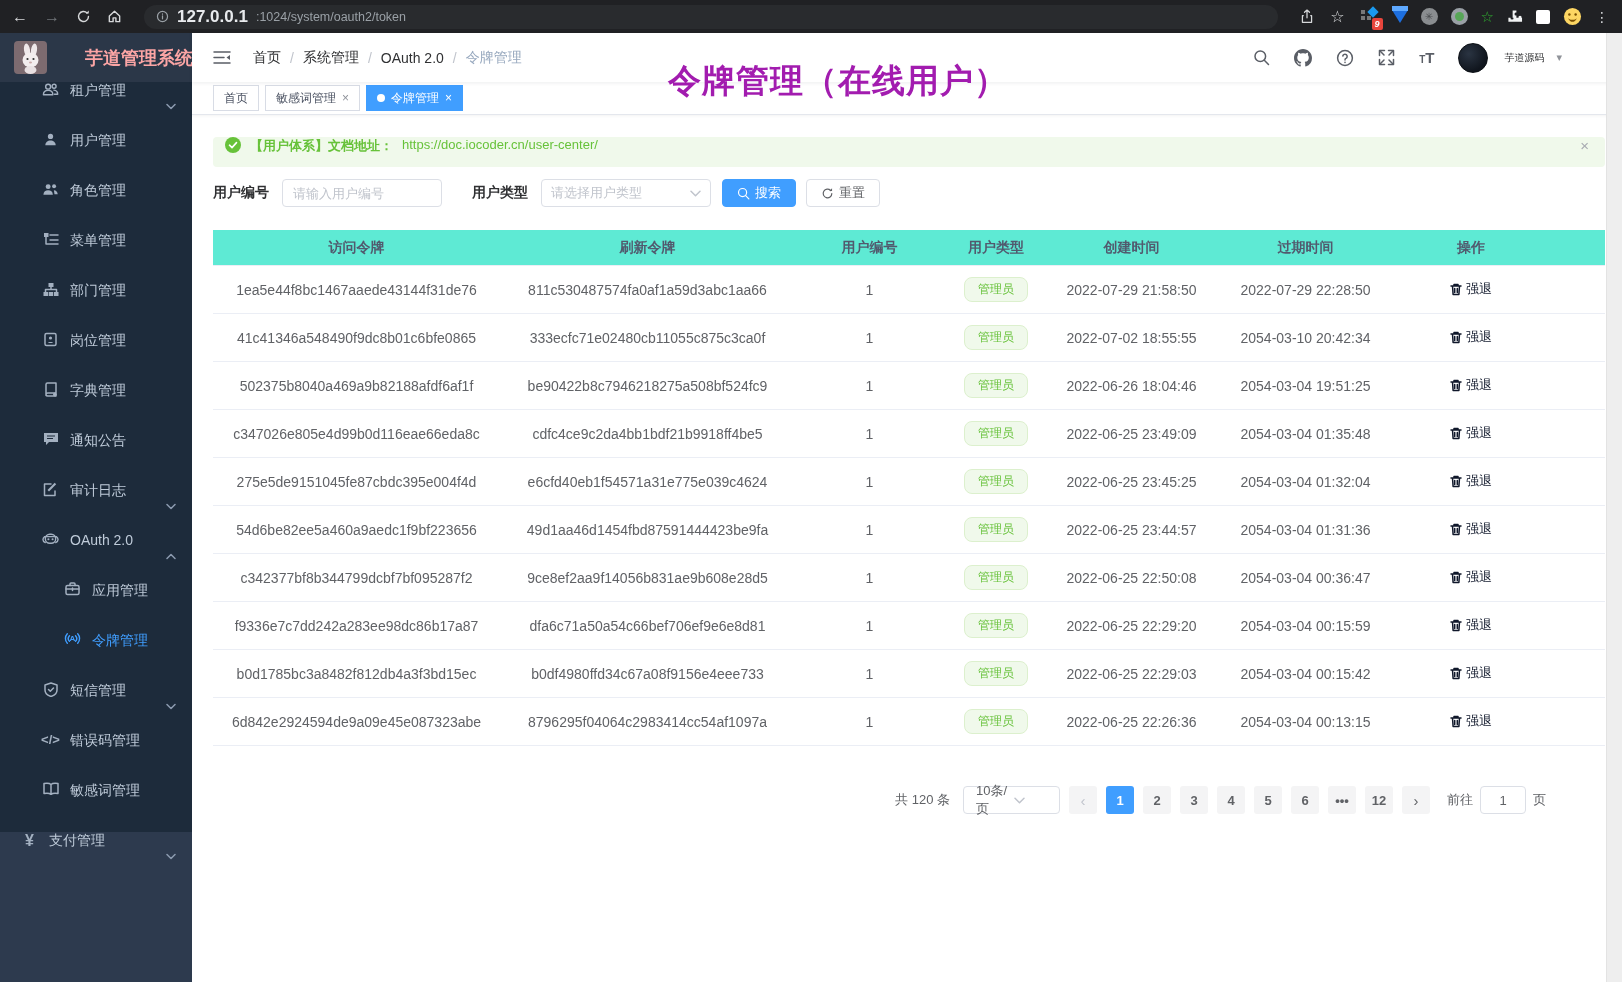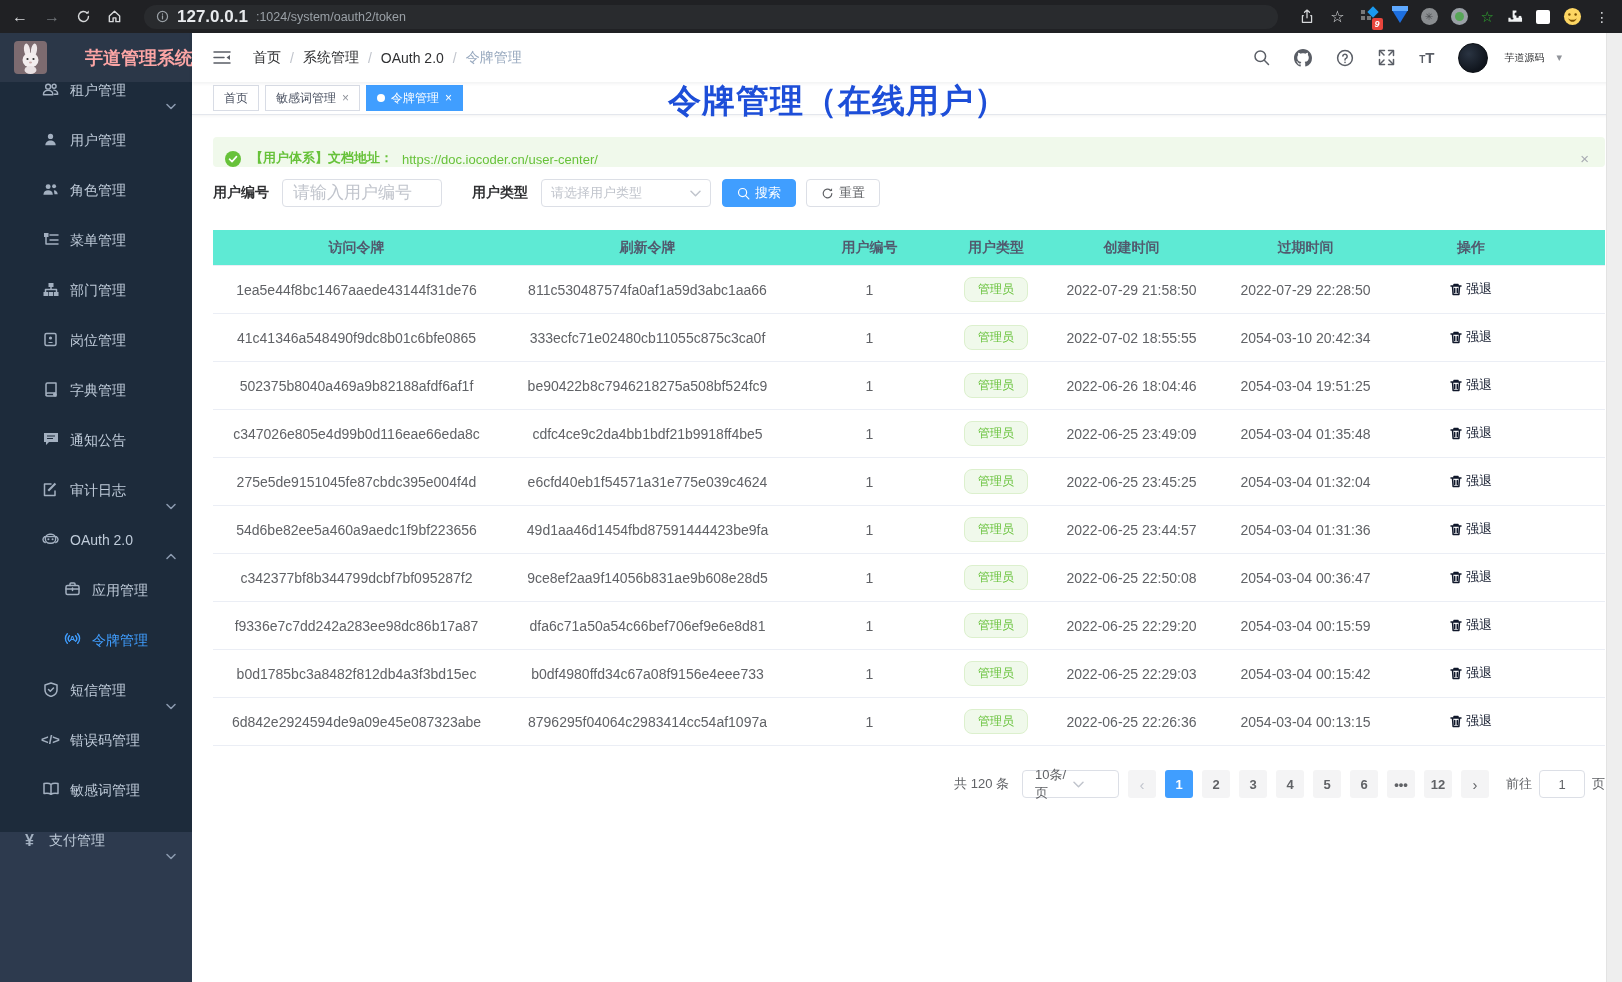--- a/index.html
+++ b/index.html
@@ -64,57 +64,57 @@
   .user-name { font-size:10px; color:#303133; margin-left:8px; white-space:nowrap; }
   .user-caret { color:#909399; font-size:11px; margin-left:4px; }
 
   .tabsbar { height:33px; border-bottom:1px solid #e4e7ed; box-shadow:0 1px 3px rgba(0,0,0,.05); display:flex; align-items:center; gap:6px; padding:0 0 0 21px; background:#fff; position:relative; z-index:1; }
   .tab { height:26px; border:1px solid #d8dce5; background:#fff; color:#495060; font-size:12px; display:flex; align-items:center; gap:6px; padding:0 10px; cursor:pointer; white-space:nowrap; }
   .tab .tab-close { font-size:12px; color:#8f939b; }
   .tab.active { background:#409eff; border-color:#409eff; color:#fff; }
   .tab.active .tab-close { color:#fff; }
   .tab-dot { width:8px; height:8px; border-radius:50%; background:#fff; }
 
-  .annotation { position:absolute; left:476px; top:46px; font-size:33px; font-weight:700; color:#1d4ed8; z-index:3; white-space:nowrap; letter-spacing:1px; }
+  .annotation { position:absolute; left:476px; top:26px; font-size:33px; font-weight:700; color:#a21caf; z-index:3; white-space:nowrap; letter-spacing:1px; }
 
   .gutter { position:absolute; right:0; top:0; bottom:0; width:16px; background:#eeeeee; border-left:1px solid #e3e3e3; z-index:4; }
 
   .content { padding:22px 0 0 21px; }
 
   
-  .alert { width:1392px; height:30px; background:#f0f9eb; border-radius:4px; display:flex; align-items:flex-end; padding:0 16px 0 12px; gap:9px; }
+  .alert { width:1392px; height:30px; background:#f0f9eb; border-radius:4px; display:flex; align-items:flex-start; padding:0 16px 0 12px; gap:9px; }
   .alert-check { flex:none; }
   .alert-text { color:#67c23a; font-size:13px; font-weight:700; }
   .alert-link { color:#67c23a; font-size:13px; text-decoration:none; font-weight:400; }
   .alert-close { margin-left:auto; color:#a8abb2; font-size:15px; cursor:pointer; }
 
   
   .filters { margin-top:12px; display:flex; align-items:center; }
   .f-label { font-size:14px; font-weight:700; color:#303133; margin-right:13px; }
-  .f-input { width:160px; height:28px; border:1px solid #dcdfe6; border-radius:4px; padding:0 10px; font-size:17px; color:#606266; font-family:inherit; }
+  .f-input { width:160px; height:28px; border:1px solid #dcdfe6; border-radius:4px; padding:0 10px; font-size:13px; color:#606266; font-family:inherit; }
   .f-input::placeholder { color:#c0c4cc; }
   .f-gap { width:30px; flex:none; }
   .f-select { width:170px; height:28px; border:1px solid #dcdfe6; border-radius:4px; display:flex; align-items:center; padding:0 9px; cursor:pointer; }
   .f-select .ph { color:#c0c4cc; font-size:13px; flex:1; }
   .f-select .sel-chev { color:#c0c4cc; }
   .btn { height:28px; border-radius:4px; font-size:13px; display:inline-flex; align-items:center; gap:5px; padding:0 14px; cursor:pointer; border:1px solid #dcdfe6; background:#fff; color:#606266; font-family:inherit; }
   .btn-primary { background:#409eff; border-color:#409eff; color:#fff; }
   .btn-search { margin-left:11px; }
   .btn-reset { margin-left:10px; }
 
   
   .table { width:1392px; margin-top:23px; font-size:14px; color:#606266; }
   .trow { display:grid; grid-template-columns:287px 295px 149px 104px 167px 181px 150px 1fr; align-items:center; height:48px; border-bottom:1px solid #ebeef5; }
   .trow > div { text-align:center; overflow:hidden; white-space:nowrap; }
   .thead { height:36px; background:#5eead4; border-bottom:1px solid #ebeef5; font-weight:700; color:#515a6e; }
   .badge { display:inline-block; background:#f0f9eb; border:1px solid #dcf0cd; color:#67c23a; font-size:12px; border-radius:8px; padding:4px 13px; line-height:1.2; }
   .kick { color:#0f172a; font-size:13px; display:inline-flex; align-items:center; gap:4px; cursor:pointer; }
 
   
-  .pager { width:1392px; margin-top:24px; display:flex; justify-content:flex-end; align-items:center; gap:9px; font-size:13px; color:#606266; }
+  .pager { width:1392px; margin-top:40px; padding-right:59px; display:flex; justify-content:flex-end; align-items:center; gap:9px; font-size:13px; color:#606266; }
   .pg-total { margin-right:4px; }
   .pg-size { width:97px; height:28px; border:1px solid #dcdfe6; border-radius:4px; display:flex; align-items:center; padding:0 8px 0 12px; cursor:pointer; }
   .pg-size span { flex:1; color:#606266; }
   .pg-size .sel-chev { color:#c0c4cc; }
   .pg-btn { min-width:28px; height:28px; background:#f4f4f5; border-radius:3px; display:flex; align-items:center; justify-content:center; font-weight:700; color:#606266; cursor:pointer; padding:0 4px; }
   .pg-btn.arrow { color:#606266; font-size:15px; font-weight:400; }
   .pg-btn.disabled { color:#c0c4cc; cursor:default; }
   .pg-btn.active { background:#409eff; color:#fff; }
   .pg-goto { display:flex; align-items:center; gap:7px; margin-left:8px; }
   .pg-goto input { width:46px; height:28px; border:1px solid #dcdfe6; border-radius:4px; text-align:center; font-size:13px; color:#606266; font-family:inherit; }

